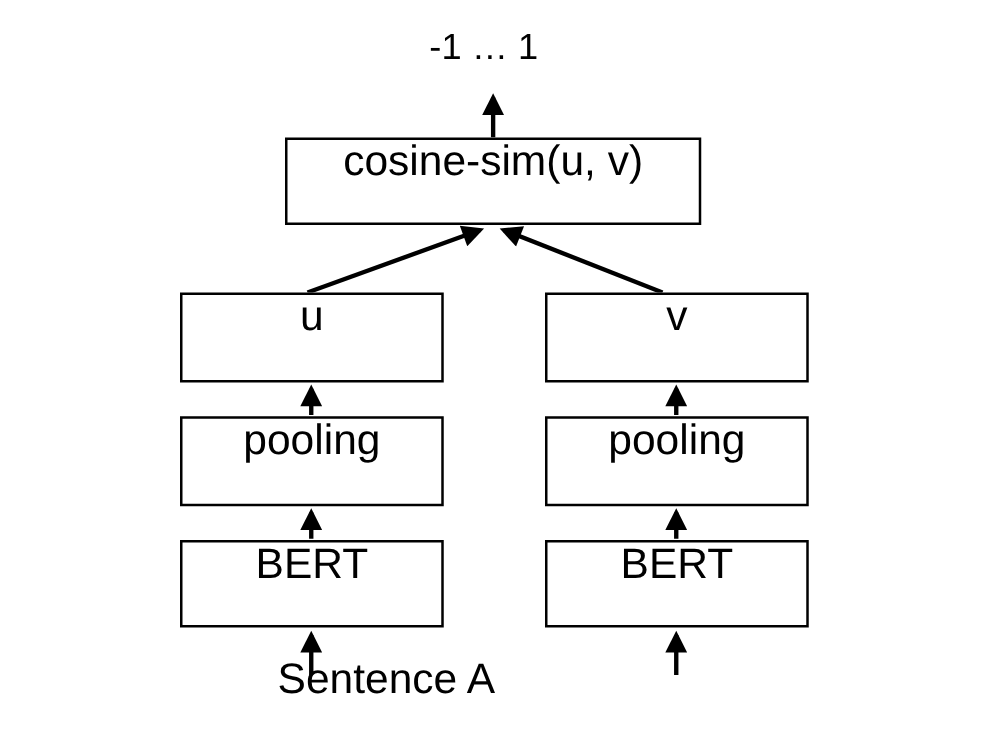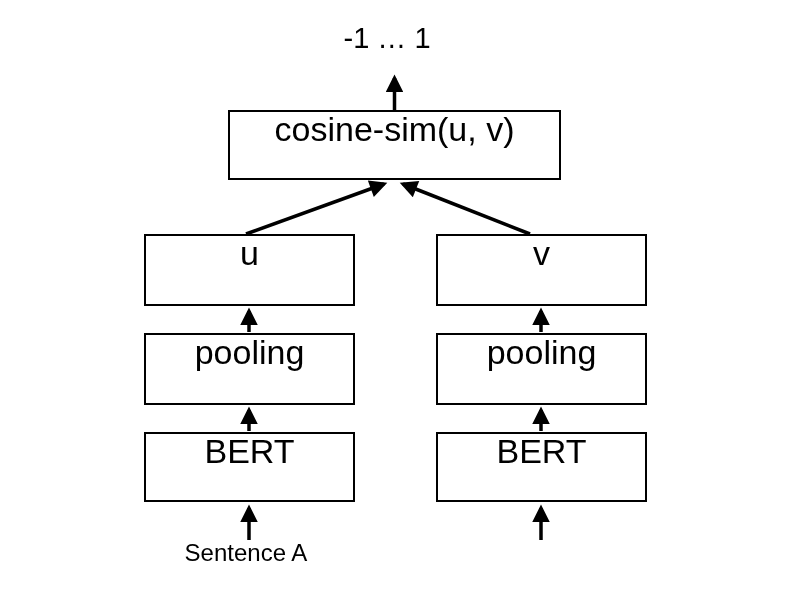--- a/index.html
+++ b/index.html
@@ -44,23 +44,24 @@
     line-height: 1.1;
     white-space: nowrap;
   }
   .output-range {
     left: 287px;
     top: 23px;
     width: 200px;
     font-size: 29px;
   }
   .sentence-label {
-    top: 540px;
+    top: 525px;
     width: 300px;
-    font-size: 24px;
+    font-size: 34px;
+    text-align: right;
   }
   .sentence-a { left: 96px; }
   .sentence-b { left: 387px; }
 
   .cosine-box  { left: 228px; top: 110px; width: 333px; height: 70px; }
   .u-box       { left: 144px; top: 234px; width: 211px; height: 72px; }
   .v-box       { left: 436px; top: 234px; width: 211px; height: 72px; }
   .pooling-l   { left: 144px; top: 333px; width: 211px; height: 72px; }
   .pooling-r   { left: 436px; top: 333px; width: 211px; height: 72px; }
   .bert-l      { left: 144px; top: 432px; width: 211px; height: 70px; }

